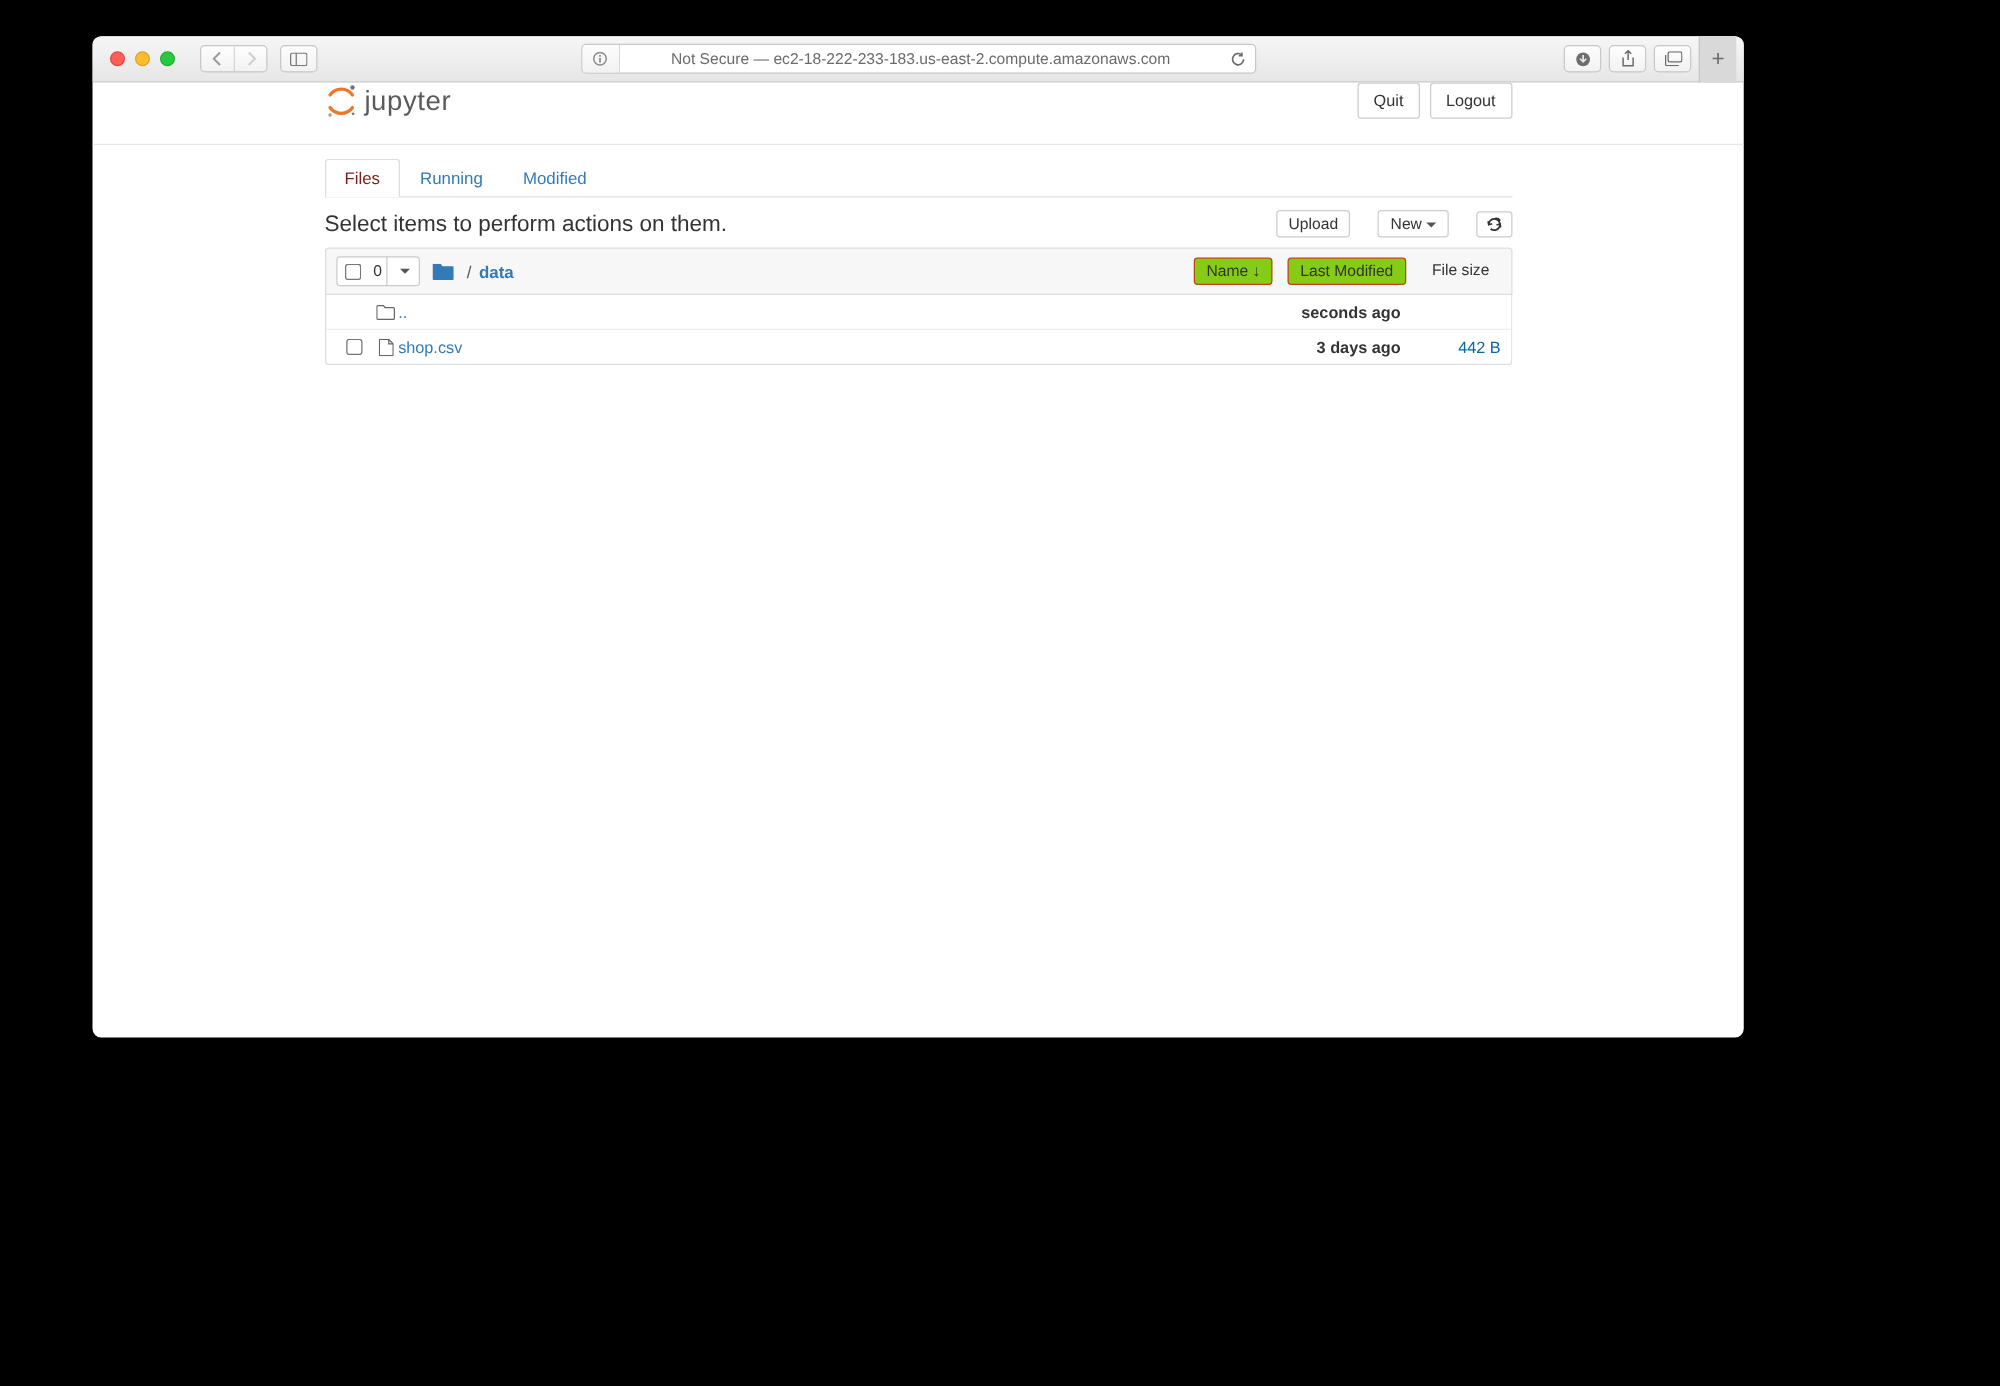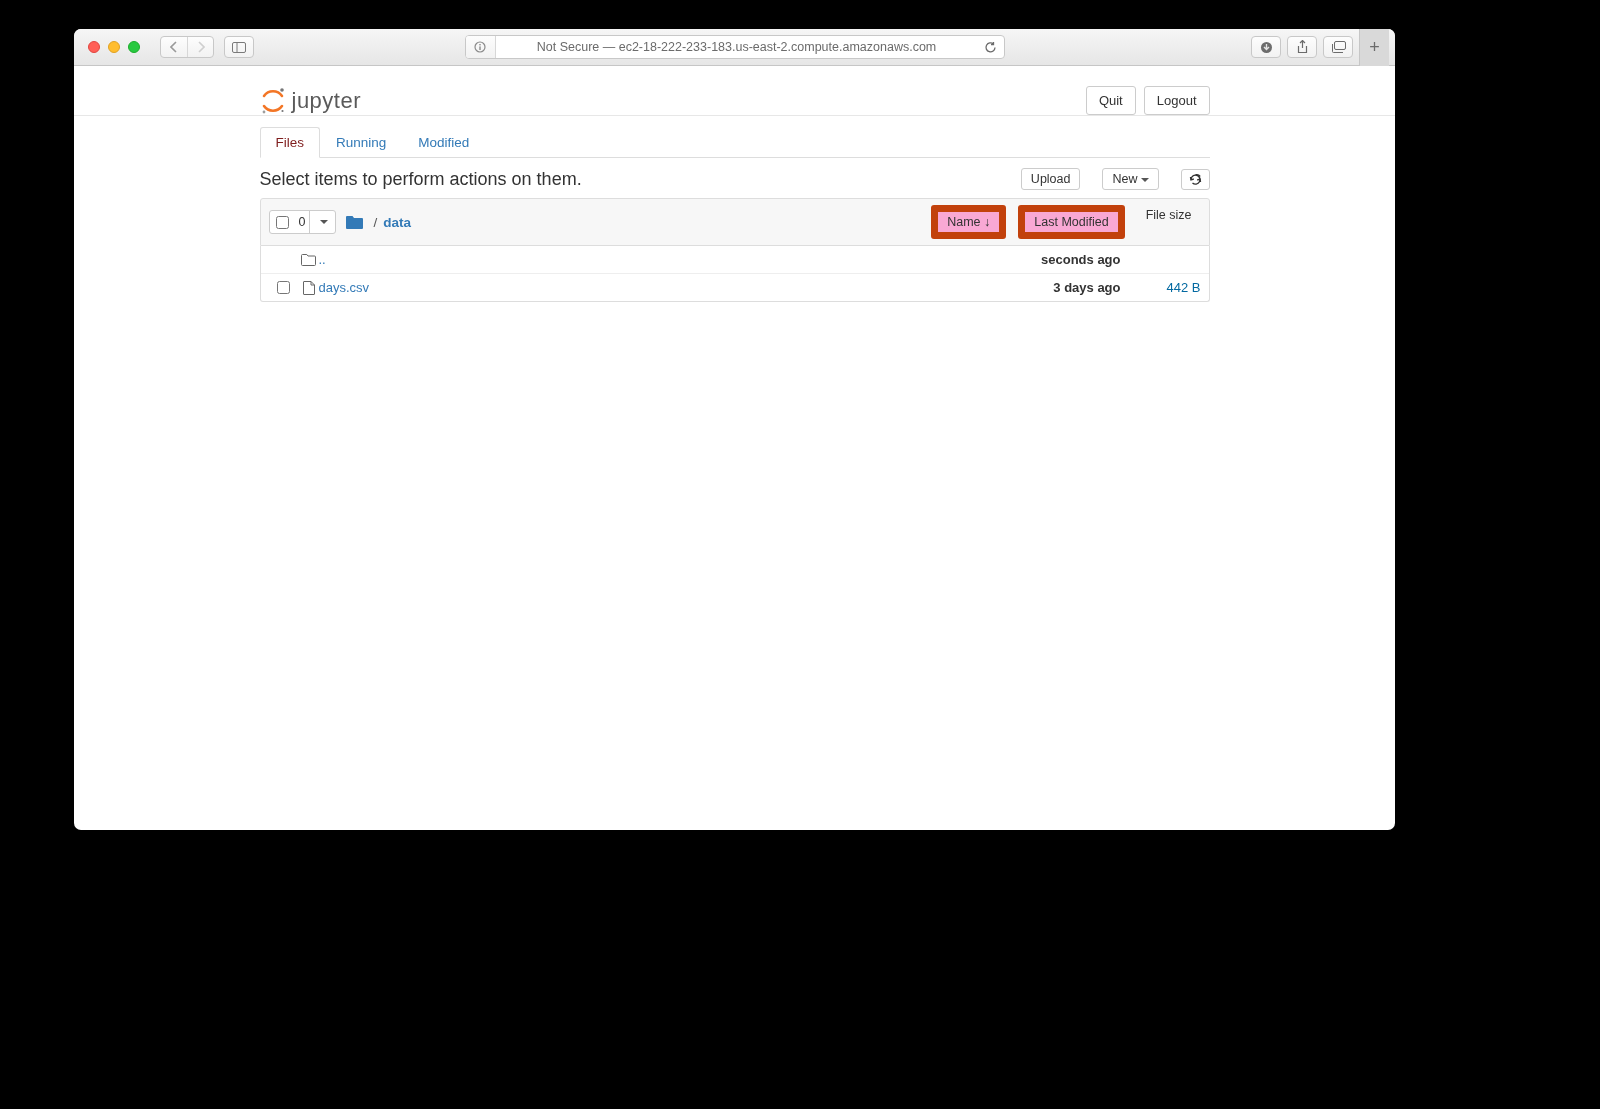--- a/index.html
+++ b/index.html
@@ -110,21 +110,21 @@
     border-left: 1px solid #c6c6c6;
     background: #d9d9d9;
     display:flex;align-items:center;justify-content:center;
     color:#6b6b6b; font-size:18px; font-weight:300;
   }
 
   .page { flex:1; overflow:auto; }
   .jp-header {
     height: 50px;
     border-bottom: 1px solid #e7e7e7;
-    display:flex; align-items:flex-end;
+    display:flex; align-items:flex-start;
     padding: 0 10px;
   }
   .jp-header-inner {
     width: 950px; margin: 0 auto; display:flex; align-items:center;
   }
   .jp-logo { display:flex; align-items:center; gap:6px; }
   .jp-logo-text { font-size: 22px; color:#5a5a5a; letter-spacing: 0.5px; }
   .header-spacer { flex: 1; }
   .btn {
     border: 1px solid #ccc;
@@ -186,21 +186,21 @@
     height:24px;
   }
   .select-dd .chk { padding: 0 6px; display:flex;align-items:center; }
   .select-dd .cnt { padding: 0 4px; font-size:12.5px; }
   .select-dd .dd { padding: 0 7px; border-left:1px solid #ccc; height:100%; display:flex;align-items:center; }
   .crumb { margin-left:10px; display:flex;align-items:center; font-size:13.5px; }
   .crumb .folder-icon { color:#337ab7; margin-right:4px; }
   .crumb .sep { margin: 0 6px; color:#555; }
   .crumb a { color:#337ab7; text-decoration:none; font-weight:bold; }
   .header-cols { margin-left:auto; display:flex; gap:12px; }
-  .col-btn { border:7px solid #c2410c; background:#f9a8d4; border-radius:3px; padding:3px 9px; font-size:12.5px; }
+  .col-btn { border:1px solid #c2410c; background:#84cc16; border-radius:3px; padding:3px 9px; font-size:12.5px; }
 
   .list-body { border:1px solid #ddd; border-top:none; border-radius:0 0 3px 3px; }
   .row {
     display:flex; align-items:center;
     padding: 6px 8px;
     border-top: 1px solid #eee;
     font-size: 13px;
   }
   .row:first-child { border-top:none; }
   .row .chkcell { width: 30px; display:flex;justify-content:center; }
@@ -374,21 +374,21 @@
         </div>
         <div class="row">
           <div class="chkcell">
               <input type="checkbox" style="">
             </div>
           <div class="iconcell">
             <svg width="12" height="14" viewBox="0 0 12 14">
                 <path d="M1 0.5 L8 0.5 L11.5 4 L11.5 13 A0.5 0.5 0 0 1 11 13.5 L1 13.5 A0.5 0.5 0 0 1 0.5 13 L0.5 1 A0.5 0.5 0 0 1 1 0.5 Z M8 0.5 L8 4 L11.5 4" fill="none" stroke="#666" stroke-width="1"></path>
               </svg>
           </div>
-          <div class="namecell"><a href="#">days.csv</a></div>
+          <div class="namecell"><a href="#">shop.csv</a></div>
           <div class="modcell">3 days ago</div>
           <div class="sizecell">442 B</div>
         </div>
       </div>
 
     </div>
   </div>
 </div>
 
 </body></html>

